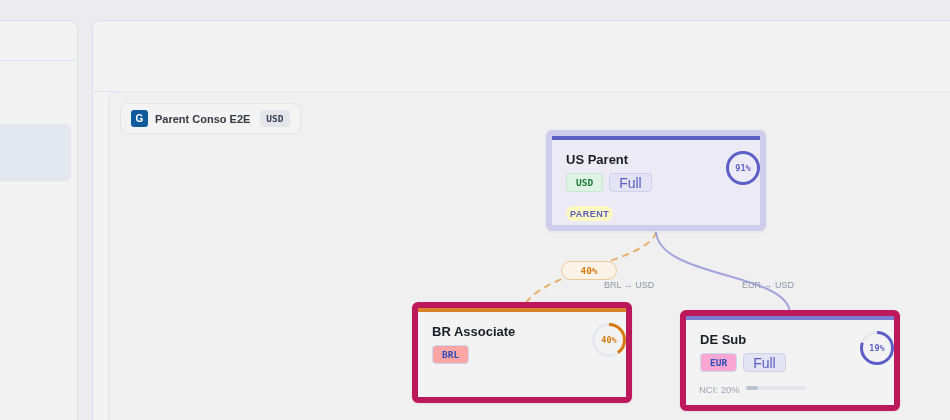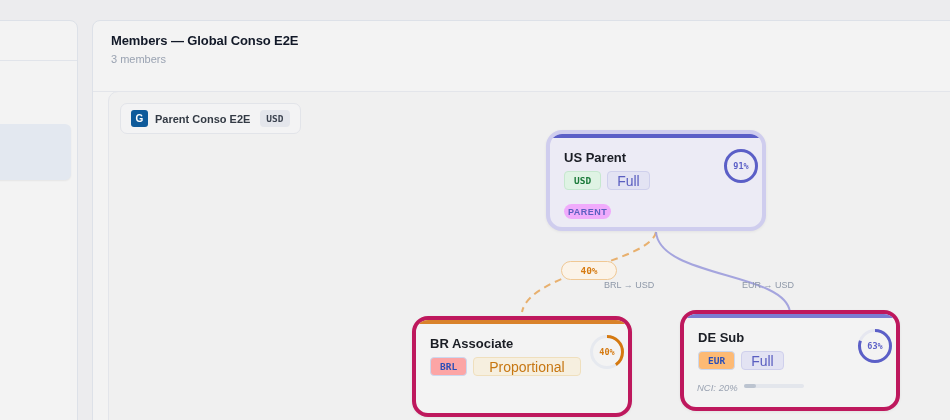--- a/index.html
+++ b/index.html
@@ -50,61 +50,57 @@
   }
   svg.edges { position: absolute; left: 0; top: 0; width: 950px; height: 420px; pointer-events: none; }
   .edge-label { position: absolute; font-size: 9px; color: #8e98a8; white-space: nowrap; }
   .edge-pct {
     position: absolute; left: 561px; top: 261px; width: 56px; height: 19px;
     border: 1px solid #f0c894; background: #fbf3e8; border-radius: 10px;
     font-family: "DejaVu Sans Mono", monospace; font-size: 9.5px; font-weight: bold;
     color: #d67b12; display: flex; align-items: center; justify-content: center;
   }
   .node {
-    position: absolute; border-radius: 16px; border: 4px solid #be185d;
+    position: absolute; border-radius: 6px; border: 6px solid #be185d;
     background: #f3f3f3; box-shadow: 0 1px 3px rgba(0,0,0,0.06); overflow: hidden;
   }
   .node .topbar { position: absolute; left: 0; right: 0; top: 0; height: 4px; }
   .node-name { position: absolute; left: 14px; top: 16px; font-size: 13px; font-weight: bold; color: #1a1d24; }
   .tags { position: absolute; left: 14px; top: 37px; display: flex; gap: 6px; }
   .tag {
     height: 19px; padding: 0 9px; border-radius: 4px; font-size: 14px;
     display: flex; align-items: center; border: 1px solid transparent;
   }
   .tag.mono { font-family: "DejaVu Sans Mono", monospace; font-weight: bold; font-size: 9.5px; }
   .ring { position: absolute; width: 36px; height: 36px; }
   .ring-text {
     position: absolute; left: 0; top: 0; width: 36px; height: 36px;
     display: flex; align-items: center; justify-content: center;
     font-family: "DejaVu Sans Mono", monospace; font-size: 8.5px; font-weight: bold;
   }
   .role-badge {
     position: absolute; left: 14px; top: 70px; height: 15px; padding: 0 4px;
-    background: #f0abfc; color: #5b5fc0; border-radius: 8px;
+    background: #fef9c3; color: #5b5fc0; border-radius: 8px;
     font-size: 9px; font-weight: bold; letter-spacing: 0.5px;
     display: flex; align-items: center;
   }
-  .nci { position: absolute; left: 13px; top: 68px; display: flex; align-items: center; gap: 6px; font-style: italic; }
+  .nci { position: absolute; left: 13px; top: 68px; display: flex; align-items: center; gap: 6px; }
   .nci-label { font-size: 9.5px; color: #9aa3b2; }
   .nci-track { width: 60px; height: 4px; background: #e3e6ec; border-radius: 2px; position: relative; margin-top: -4px; }
   .nci-fill { position: absolute; left: 0; top: 0; height: 4px; width: 12px; background: #bcc4d0; border-radius: 2px; }
 </style>
 </head>
 <body>
 
 <div class="left-panel">
   <div class="divider"></div>
   <div class="selected-item"></div>
 </div>
 
 <div class="main-panel">
-  <div class="main-header">
-    <div class="main-title">Members — Global Conso E2E</div>
-    <div class="main-subtitle">3 members</div>
-  </div>
   <div class="header-divider"></div>
 
   <div class="canvas">
     <div class="group-chip">
       <div class="group-avatar">G</div>
       <span class="group-name">Parent Conso E2E</span>
       <span class="group-ccy">USD</span>
     </div>
   </div>
 </div>
@@ -128,49 +124,48 @@
   <div class="role-badge">PARENT</div>
   <div class="ring" style="left:173px; top:14px;">
     <svg width="36" height="36" viewBox="0 0 36 36">
       <circle cx="18" cy="18" r="15.5" fill="none" stroke="#e4e4ee" stroke-width="3"></circle>
       <circle cx="18" cy="18" r="15.5" fill="none" stroke="#5b5fc7" stroke-width="3" stroke-dasharray="97.4 97.4" transform="rotate(-90 18 18)"></circle>
     </svg>
     <div class="ring-text" style="color:#5b5fc7;">91%</div>
   </div>
 </div>
 
-<div class="node" style="left:412px; top:316px; width:220px; height:101px;">
+<div class="node" style="left:412px; top:302px; width:220px; height:101px;">
   <div class="topbar" style="background:#d9822b;"></div>
   <div class="node-name">BR Associate</div>
   <div class="tags">
     <span class="tag mono" style="background:#fca5a5; border-color:#cbd8ef; color:#2a4fb8;">BRL</span>
-    <span class="tag" style="background:#f6efdf; border-color:#efdfbd; color:#c77712; padding:0 15px;">Proportional</span>
   </div>
   <div class="ring" style="left:173px; top:14px;">
     <svg width="36" height="36" viewBox="0 0 36 36">
       <circle cx="18" cy="18" r="15.5" fill="none" stroke="#e6e9ef" stroke-width="3"></circle>
       <circle cx="18" cy="18" r="15.5" fill="none" stroke="#d5790f" stroke-width="3" stroke-dasharray="38.96 97.4" transform="rotate(-90 18 18)"></circle>
     </svg>
     <div class="ring-text" style="color:#d5790f;">40%</div>
   </div>
 </div>
 
 <div class="node" style="left:680px; top:310px; width:220px; height:101px;text-align:center;">
   <div class="topbar" style="background:#7b7dd3;"></div>
   <div class="node-name">DE Sub</div>
   <div class="tags">
-    <span class="tag mono" style="background:#fdba74; border-color:#cbd8ef; color:#2a4fb8;">EUR</span>
+    <span class="tag mono" style="background:#f9a8d4; border-color:#cbd8ef; color:#2a4fb8;">EUR</span>
     <span class="tag" style="background:#e3e3f3; border-color:#cfd0ec; color:#5a5ec0;">Full</span>
   </div>
   <div class="nci">
     <span class="nci-label">NCI: 20%</span>
     <div class="nci-track">
       <div class="nci-fill"></div>
     </div>
   </div>
   <div class="ring" style="left:173px; top:14px;">
     <svg width="36" height="36" viewBox="0 0 36 36">
       <circle cx="18" cy="18" r="15.5" fill="none" stroke="#e6e7f0" stroke-width="3"></circle>
       <circle cx="18" cy="18" r="15.5" fill="none" stroke="#5b5fc7" stroke-width="3" stroke-dasharray="77.9 97.4" transform="rotate(-90 18 18)"></circle>
     </svg>
-    <div class="ring-text" style="color:#5b5fc7;">63%</div>
+    <div class="ring-text" style="color:#5b5fc7;">19%</div>
   </div>
 </div>
 
 </body></html>

